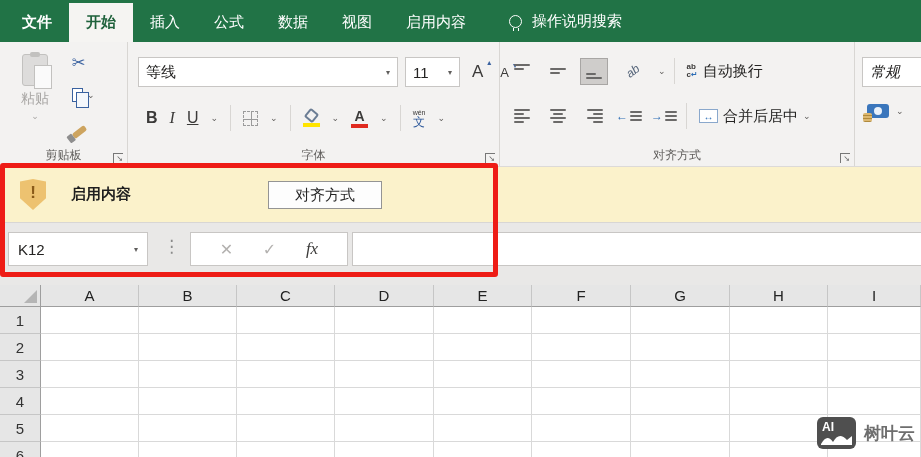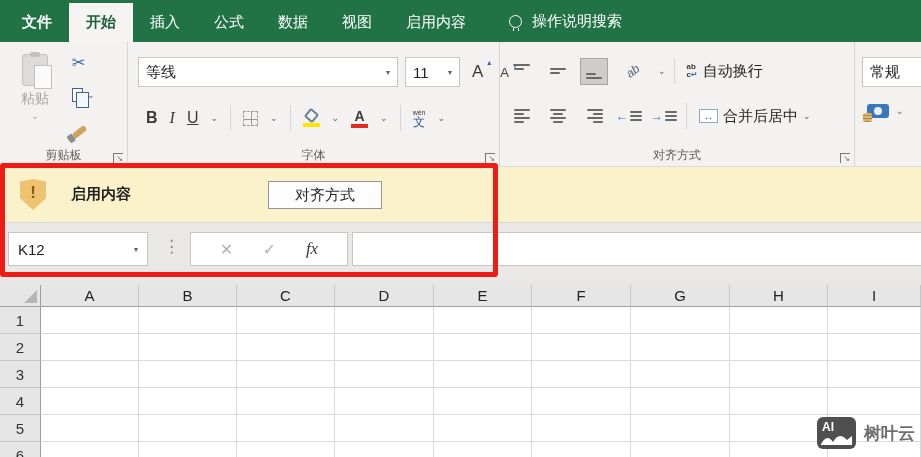--- a/index.html
+++ b/index.html
@@ -85,21 +85,21 @@
   .hbars.hr{align-items:flex-end;}
   .orient{font-size:12px;font-style:italic;color:#55657a;transform:rotate(-38deg);display:inline-block;cursor:pointer;}
   .indentbtn{display:flex;align-items:center;gap:2px;cursor:pointer;}
   .indentbtn .arr{color:#2b6cb5;font-size:12px;font-weight:bold;}
   .labelbtn{display:flex;align-items:center;gap:5px;font-size:15px;color:#252423;cursor:pointer;white-space:nowrap;}
   .wrapicon{display:flex;flex-direction:column;line-height:1;font-size:8px;font-weight:bold;color:#3b3a39;}
   .wrapicon .ret{color:#2b6cb5;}
   .mergeicon{width:19px;height:14px;border:1px solid #8aa8cc;background:#fff;display:flex;align-items:center;justify-content:center;font-size:10px;color:#2b6cb5;font-weight:bold;}
 
   
-  .g-num{flex:1;border-right:none;}
+  .g-num{flex:1;border-right:none;font-style:italic;}
   .numbox{position:absolute;left:7px;top:15px;width:70px;}
   .acctrow{position:absolute;left:12px;top:62px;display:flex;align-items:center;gap:7px;}
   .acct{width:22px;height:14px;background:#3a76bc;border-radius:3px;position:relative;}
   .acct::before{content:"";position:absolute;left:7px;top:3px;width:8px;height:8px;border-radius:50%;background:#e9f1fa;}
   .acct::after{content:"";position:absolute;left:-4px;bottom:-4px;width:9px;height:9px;border-radius:2px;background:repeating-linear-gradient(#dcb76f 0 2px,#b08a3c 2px 3px);}
 
   
   .secbar{position:absolute;top:167px;left:0;right:0;height:56px;background:#fbf2cb;border-bottom:1px solid #d8d6d4;display:flex;align-items:center;}
   .shield{position:relative;width:26px;height:31px;margin-left:20px;background:#edc270;clip-path:polygon(0% 8%,50% 0%,100% 8%,100% 62%,50% 100%,0% 62%);flex:none;}
   .shield span{position:absolute;left:0;right:0;top:4px;text-align:center;font-weight:bold;font-size:17px;color:#8a5a19;}

